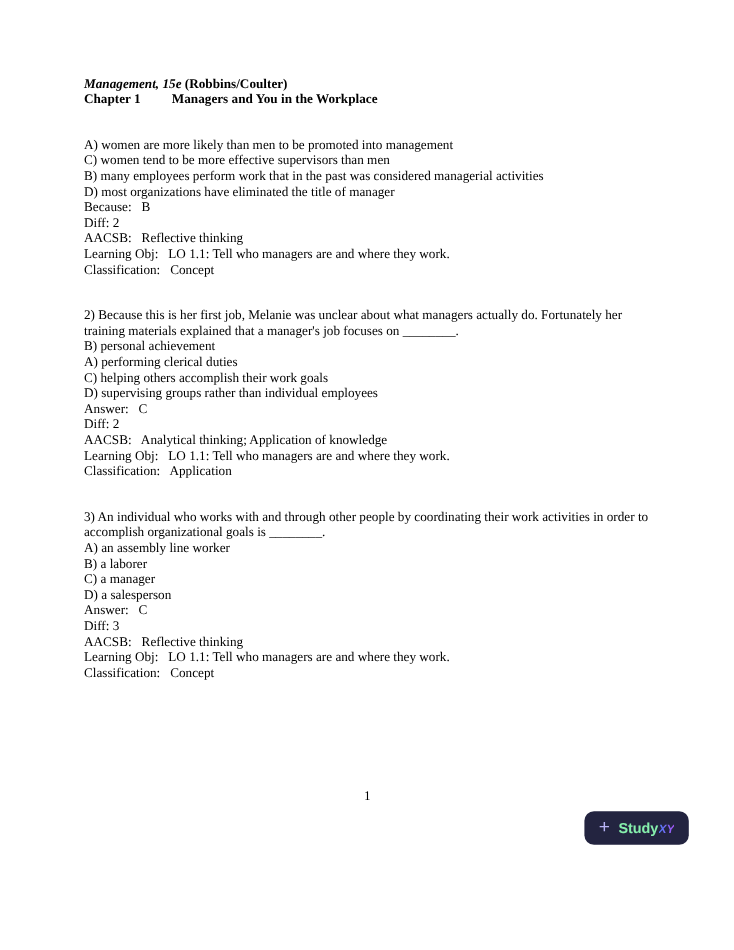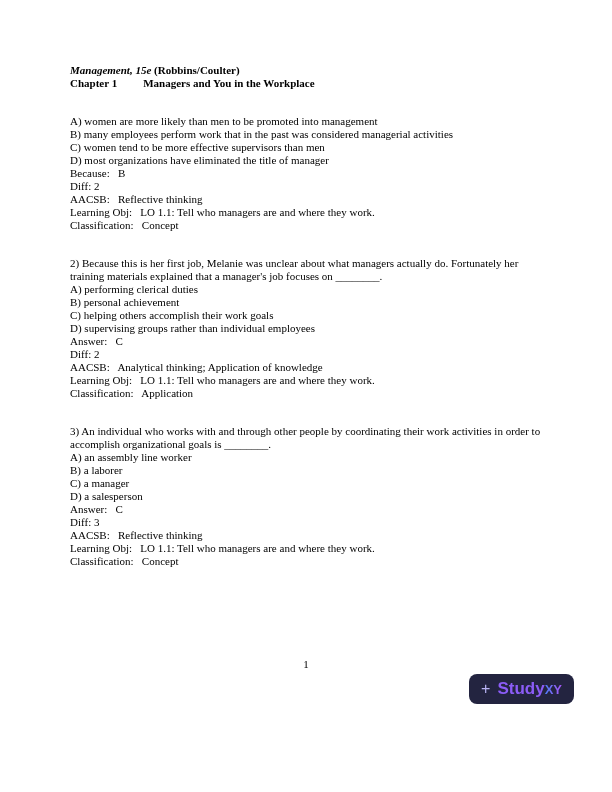--- a/index.html
+++ b/index.html
@@ -61,61 +61,62 @@
     padding: 5px 12px;
     font-family: "Liberation Sans", "DejaVu Sans", sans-serif;
   }
   .logo-plus {
     color: #b9b4f5;
     font-size: 16px;
     font-weight: 300;
     line-height: 1;
   }
   .logo-study {
-    color: #8b5cf6;
-    font-size: 17px;
+    color: #86efac;
+    font-size: 12px;
     font-weight: bold;
   }
   .logo-xy {
-    font-size: 13px;
+    font-size: 10px;
     font-weight: bold;
     color: #7d6cf0;
     background: linear-gradient(90deg, #4f7cf7, #a855f7);
     -webkit-background-clip: text;
     background-clip: text;
+    font-style: italic;
     -webkit-text-fill-color: transparent;
   }
 </style>
 </head>
 <body>
 
 <div class="page">
   <div class="content">
 
     <div class="header-block">
       <div class="line"><span class="title-italic">Management, 15e</span><span class="title-rest"> (Robbins/Coulter)</span></div>
       <div class="line"><span class="chapter-label">Chapter 1</span><span class="chapter-title">Managers and You in the Workplace</span></div>
     </div>
 
     <div class="question">
       <div class="line">A) women are more likely than men to be promoted into management</div>
+      <div class="line">C) women tend to be more effective supervisors than men</div>
       <div class="line">B) many employees perform work that in the past was considered managerial activities</div>
-      <div class="line">C) women tend to be more effective supervisors than men</div>
       <div class="line">D) most organizations have eliminated the title of manager</div>
       <div class="line">Because:   B</div>
       <div class="line">Diff: 2</div>
       <div class="line">AACSB:   Reflective thinking</div>
       <div class="line">Learning Obj:   LO 1.1: Tell who managers are and where they work.</div>
       <div class="line">Classification:   Concept</div>
     </div>
 
     <div class="question">
       <div class="line">2) Because this is her first job, Melanie was unclear about what managers actually do. Fortunately her training materials explained that a manager's job focuses on ________.</div>
+      <div class="line">B) personal achievement</div>
       <div class="line">A) performing clerical duties</div>
-      <div class="line">B) personal achievement</div>
       <div class="line">C) helping others accomplish their work goals</div>
       <div class="line">D) supervising groups rather than individual employees</div>
       <div class="line">Answer:   C</div>
       <div class="line">Diff: 2</div>
       <div class="line">AACSB:   Analytical thinking; Application of knowledge</div>
       <div class="line">Learning Obj:   LO 1.1: Tell who managers are and where they work.</div>
       <div class="line">Classification:   Application</div>
     </div>
 
     <div class="question">

